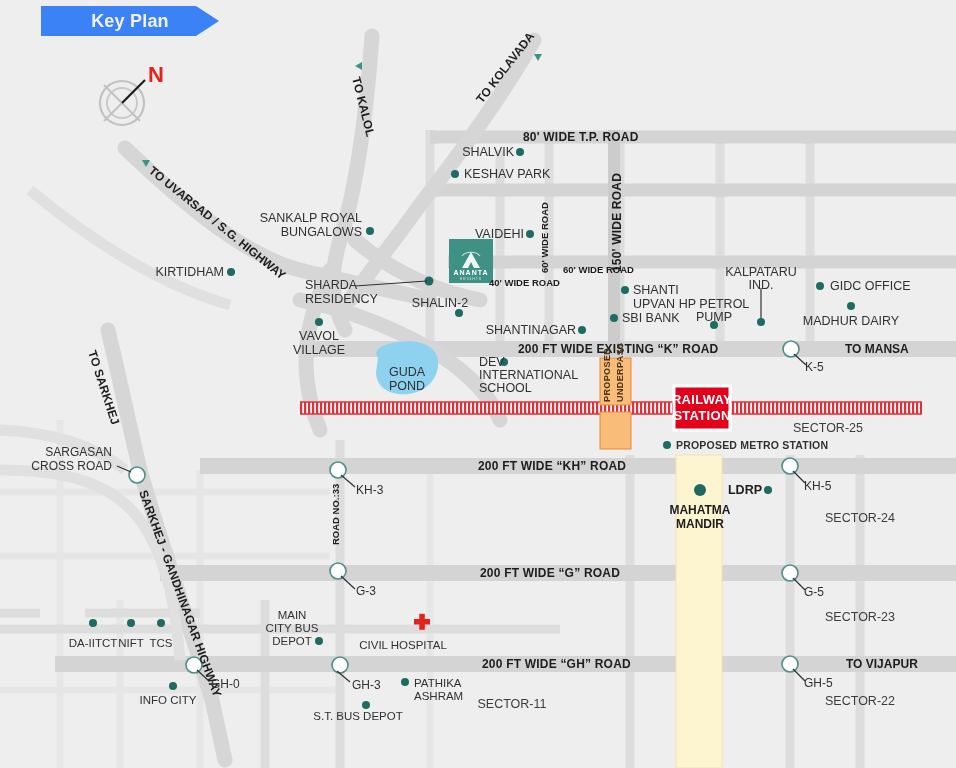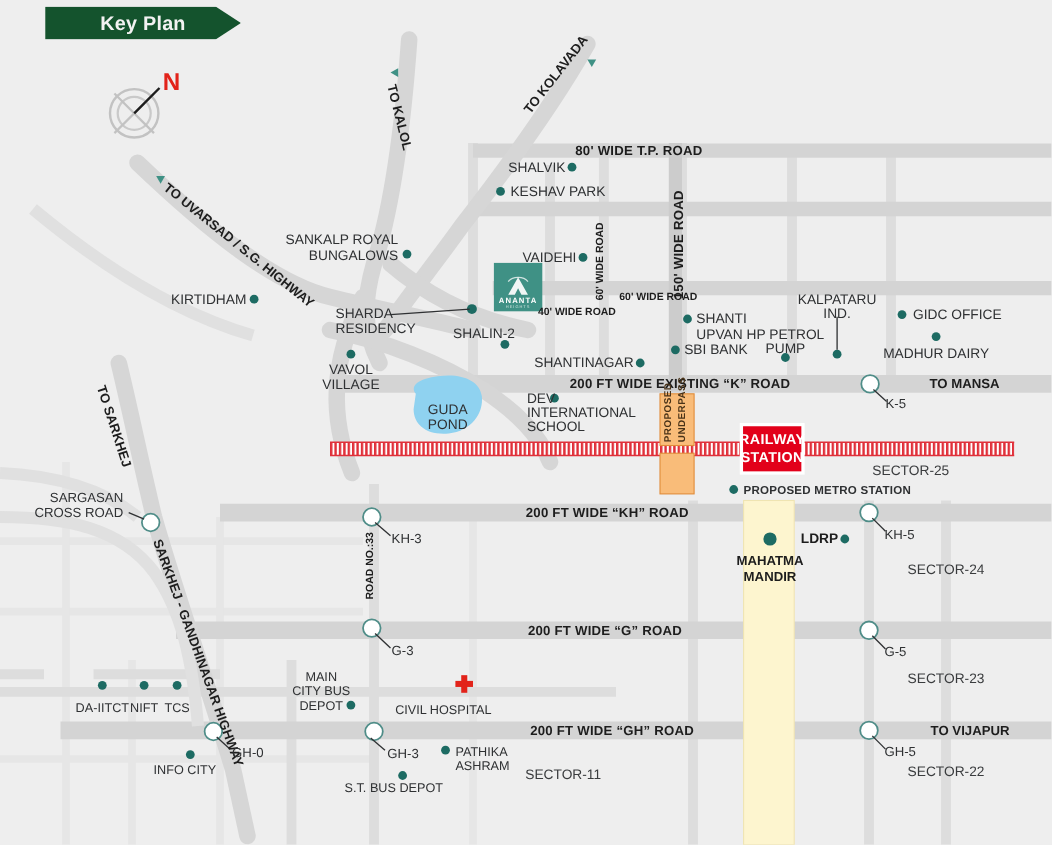--- a/index.html
+++ b/index.html
@@ -25,21 +25,21 @@
   .mandir-txt{font-size:12px;font-weight:bold;fill:#1d1d1d;}
   .pond-txt{font-size:12.5px;fill:#2f3133;}
   .ldrp-txt{font-size:12.5px;font-weight:bold;fill:#1d1d1d;}
   .metro-txt{font-size:10.5px;font-weight:bold;fill:#2f3133;letter-spacing:.2px;}
   .logo-txt{font-size:7px;fill:#ffffff;letter-spacing:1px;font-weight:bold;}
   .logo-sub{font-size:3.6px;fill:#cfe6df;letter-spacing:.9px;}
   #keyplan-banner{
     position:absolute;left:41px;top:6px;height:30px;width:178px;
     display:flex;align-items:center;justify-content:center;
     color:#f2f2f2;font-size:18px;font-weight:bold;
-    background:#14532d;
+    background:#3b82f6;
     clip-path:polygon(0 0, 155px 0, 178px 50%, 155px 100%, 0 100%);
     letter-spacing:.2px;
   }
 </style>
 </head>
 <body>
 
 <div id="map-root">
 <svg width="956" height="768" viewBox="0 0 956 768" xmlns="http://www.w3.org/2000/svg">
   <defs>

